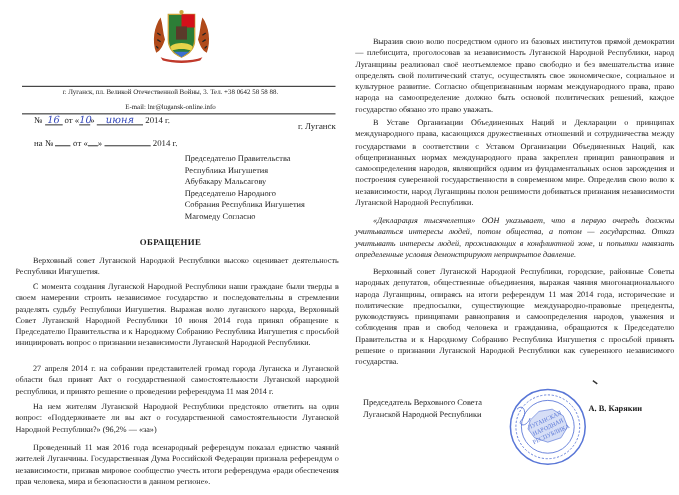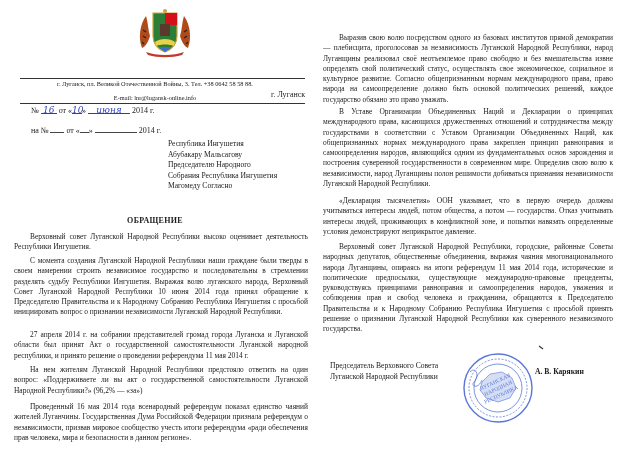--- a/index.html
+++ b/index.html
@@ -62,49 +62,50 @@
   <div class="addr" style="top:94px;">E-mail: lnr@lugansk-online.info</div>
   <div class="rule" style="left:20px; top:103px; width:285px;"></div>
 
   <div class="numline" style="left:18px; top:105px;">
     <span>№</span>
     <span class="blank" style="width:16px; text-align:center;"><span class="hand">16</span></span>
     <span>от «</span><span class="blank" style="width:10px;"><span class="hand">10</span></span><span>»</span>
     <span class="blank" style="width:42px; text-align:center;"><span class="hand">июня</span></span>
     <span>2014 г.</span>
   </div>
-  <div class="numline" style="left:258px; top:90px;">г. Луганск</div>
+  <div class="numline" style="left:258px; top:110px;">г. Луганск</div>
 
   <div class="numline" style="left:18px; top:124px;">
     <span>на №</span>
     <span class="blank" style="width:14px;"></span>
     <span>от «</span><span class="blank" style="width:9px;"></span><span>»</span>
     <span class="blank" style="width:42px;"></span>
     <span>2014 г.</span>
   </div>
 
   <div class="addressee">
+    <div>Председателю Правительства</div>
     <div>Республика Ингушетия</div>
     <div>Абубакару Мальсагову</div>
     <div>Председателю Народного</div>
     <div>Собрания Республика Ингушетия</div>
     <div>Магомеду Согласно</div>
   </div>
 
   <div class="heading">ОБРАЩЕНИЕ</div>
 
   <p class="p p-last" style="left:14px; top:232px; width:294px;">Верховный совет Луганской Народной Республики высоко оценивает деятельность Республики Ингушетия.</p>
   <p class="p p-last" style="left:14px; top:256px; width:294px;">С момента создания Луганской Народной Республики наши граждане были тверды в своем намерении строить независимое государство и последовательны в стремлении разделять судьбу Республики Ингушетия. Выражая волю луганского народа, Верховный Совет Луганской Народной Республики 10 июня 2014 года принял обращение к Председателю Правительства и к Народному Собранию Республика Ингушетия с просьбой инициировать вопрос о признании независимости Луганской Народной Республики.</p>
   <p class="p p-last" style="left:14px; top:330px; width:294px;">27 апреля 2014 г. на собрании представителей громад города Луганска и Луганской области был принят Акт о государственной самостоятельности Луганской народной республики, и принято решение о проведении референдума 11 мая 2014 г.</p>
   <p class="p p-last" style="left:14px; top:365px; width:294px;">На нем жителям Луганской Народной Республики предстояло ответить на один вопрос: «Поддерживаете ли вы акт о государственной самостоятельности Луганской Народной Республики?» (96,2% — «за»)</p>
-  <p class="p p-last" style="left:14px; top:402px; width:294px;">Проведенный 16 мая 2014 года всенародный референдум показал единство чаяний жителей Луганчины. Государственная Дума Российской Федерации признала референдум о независимости, призвав мировое сообщество учесть итоги референдума «ради обеспечения прав человека, мира и безопасности в данном регионе».</p>
+  <p class="p p-last" style="left:14px; top:402px; width:294px;">Проведенный 11 мая 2016 года всенародный референдум показал единство чаяний жителей Луганчины. Государственная Дума Российской Федерации признала референдум о независимости, призвав мировое сообщество учесть итоги референдума «ради обеспечения прав человека, мира и безопасности в данном регионе».</p>
 
   <p class="p p-last" style="left:323px; top:33px; width:290px;">Выразив свою волю посредством одного из базовых институтов прямой демократии — плебисцита, проголосовав за независимость Луганской Народной Республики, народ Луганщины реализовал своё неотъемлемое право свободно и без вмешательства извне определять свой политический статус, осуществлять свое экономическое, социальное и культурное развитие. Согласно общепризнанным нормам международного права, право народа на самоопределение должно быть основой политических решений, каждое государство обязано это право уважать.</p>
   <p class="p p-last" style="left:323px; top:107px; width:290px;">В Уставе Организации Объединенных Наций и Декларации о принципах международного права, касающихся дружественных отношений и сотрудничества между государствами в соответствии с Уставом Организации Объединенных Наций, как общепризнанных нормах международного права закреплен принцип равноправия и самоопределения народов, являющийся одним из фундаментальных основ зарождения и построения суверенной государственности в современном мире. Определив свою волю к независимости, народ Луганщины полон решимости добиваться признания независимости Луганской Народной Республики.</p>
-  <p class="p p-last" style="left:323px; top:196px; width:290px;">«Декларация тысячелетия» ООН указывает, что в первую очередь должны учитываться интересы людей, потом общества, а потом — государства. Отказ учитывать интересы людей, проживающих в конфликтной зоне, и попытки навязать определенные условия демонстрируют неприкрытое давление.</p>
+  <p class="p p-last" style="left:323px; top:196px; width:290px;font-style:italic;">«Декларация тысячелетия» ООН указывает, что в первую очередь должны учитываться интересы людей, потом общества, а потом — государства. Отказ учитывать интересы людей, проживающих в конфликтной зоне, и попытки навязать определенные условия демонстрируют неприкрытое давление.</p>
   <p class="p p-last" style="left:323px; top:242px; width:290px;">Верховный совет Луганской Народной Республики, городские, районные Советы народных депутатов, общественные объединения, выражая чаяния многонационального народа Луганщины, опираясь на итоги референдум 11 мая 2014 года, исторические и политические предпосылки, существующие международно-правовые прецеденты, руководствуясь принципами равноправия и самоопределения народов, уважения и соблюдения прав и свобод человека и гражданина, обращаются к Председателю Правительства и к Народному Собранию Республика Ингушетия с просьбой принять решение о признании Луганской Народной Республики как суверенного независимого государства.</p>
 
   <div class="sig-label">
     <div>Председатель Верховного Совета</div>
     <div>Луганской Народной Республики</div>
   </div>
 
   <svg class="stamp" viewBox="0 0 72 72">
     <circle cx="36" cy="36" r="34" fill="none" stroke="#3d5fd0" stroke-width="1.4"></circle>
     <circle cx="36" cy="36" r="29" fill="none" stroke="#3d5fd0" stroke-width="0.8" stroke-dasharray="2 1.5"></circle>

